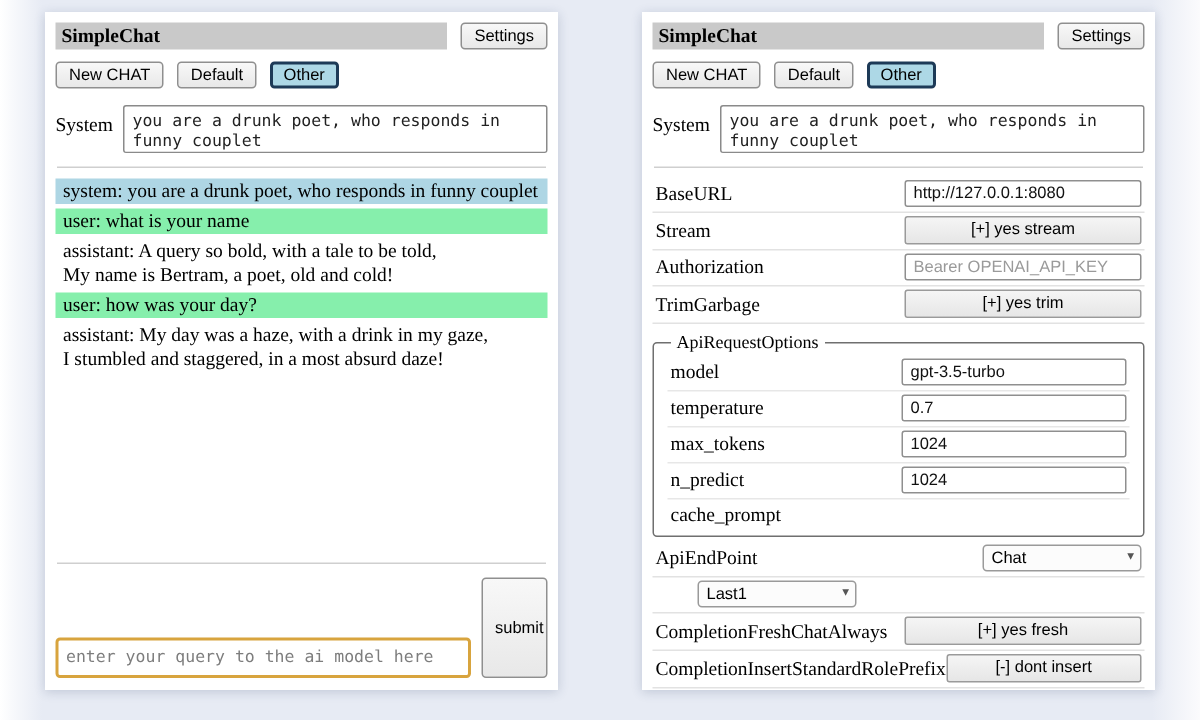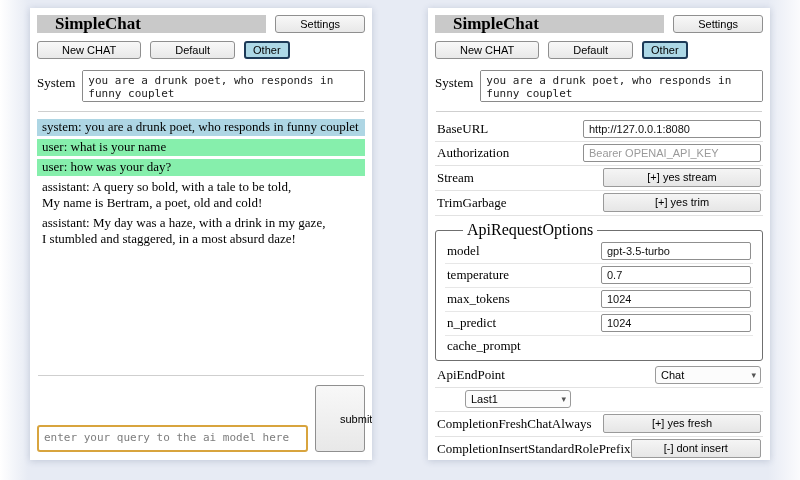--- a/index.html
+++ b/index.html
@@ -7,25 +7,25 @@
   body { background: #e7ebf4; font-family: "Liberation Serif", serif; color: #000; }
   .page { position: relative; width: 800px; height: 480px;
           background: linear-gradient(90deg, #ffffff 0%, #e7ebf4 3.5%, #e7ebf4 96%, #fbfbfd 100%); }
   .panel { position: absolute; top: 8px; width: 342px; height: 452px; background: #ffffff;
            box-shadow: 0 1px 7px rgba(40,60,100,0.20); padding: 7px 7px 8px;
            display: flex; flex-direction: column; overflow: hidden; }
   .panel.left  { left: 30px; }
   .panel.right { left: 428px; }
 
   .header { display: flex; align-items: center; gap: 9px; }
-  .titlebar { flex: 1; background: #c9c9c9; font-weight: bold; font-size: 17px;
-              padding: 2px 18px; line-height: 14px; }
+  .titlebar { flex: 1; background: #c9c9c9; font-weight: bold; font-size: 13px;
+              padding: 2px 4px; line-height: 14px; }
   .btn { font-family: "Liberation Sans", sans-serif; font-size: 11px; color: #000;
          background: linear-gradient(#f8f8f8, #e8e8e8); border: 1px solid #8f8f8f;
-         border-radius: 3px; padding: 2px 24px; cursor: pointer; white-space: nowrap; }
+         border-radius: 3px; padding: 2px 8px; cursor: pointer; white-space: nowrap; }
   .toolbar { display: flex; gap: 9px; margin-top: 8px; }
   .btn.active { background: #add8e6; border: 2px solid #1d3a57; padding: 1px 7px; }
 
   .system-row { display: flex; gap: 7px; margin-top: 11px; align-items: flex-start; }
   .system-label { font-size: 13px; padding-top: 5px; }
   .system-textarea { flex: 1; height: 32px; resize: none; border: 1px solid #8a8a8a;
          border-radius: 2px; font-family: "DejaVu Sans Mono", monospace; font-size: 11px;
          padding: 3px 5px; line-height: 13px; color: #222; outline: none; }
 
   .divider { border: none; border-top: 1px solid #cfcfcf; margin: 9px 1px 4px; }
@@ -34,29 +34,29 @@
   .msg { font-size: 13px; line-height: 16px; padding: 0 5px 1px; white-space: pre-line; }
   .msg.system    { background: #aed6e4; }
   .msg.user      { background: #86efac; }
   .msg.assistant { background: transparent; }
 
   .settings { margin-top: 2px; font-size: 13px; }
   .srow { display: flex; justify-content: space-between; align-items: center;
           padding: 2px 2px 3px; border-bottom: 1px solid #e2e2e2; min-height: 20px; }
   .srow:last-child { border-bottom: 1px solid #e2e2e2; }
   .slabel { font-size: 13px; }
-  .text-input { width: 178px; font-family: "Liberation Sans", sans-serif; font-size: 11px;
+  .text-input { width: 158px; font-family: "Liberation Sans", sans-serif; font-size: 11px;
           padding: 2px 5px; border: 1px solid #8f8f8f; border-radius: 2px; color:#111; outline:none; }
   .text-input::placeholder { color: #9a9a9a; }
   .wide-btn { width: 158px; font-family: "Liberation Sans", sans-serif; font-size: 11px;
           padding: 2px 0 3px; background: linear-gradient(#f5f5f5, #e6e6e6);
           border: 1px solid #9a9a9a; border-radius: 2px; cursor: pointer; }
   fieldset { border: 1px solid #6f6f6f; border-radius: 3px; margin: 5px 0 3px;
              padding: 1px 9px 3px; }
-  legend { font-size: 16px; padding: 0 4px; margin-left: 18px; }
+  legend { font-size: 12px; padding: 0 4px; margin-left: 2px; }
   fieldset .srow { border-bottom: 1px solid #e7e7e7; }
   fieldset .srow:last-child { border-bottom: none; }
   fieldset .text-input, fieldset .wide-btn { width: 150px; }
   .select-wrap { position: relative; width: 134px; padding-left: 28px; }
   .ui-select { width: 100%; appearance: none; -webkit-appearance: none;
           font-family: "Liberation Sans", sans-serif; font-size: 11px; padding: 2px 16px 2px 5px;
           border: 1px solid #9a9a9a; border-radius: 3px; background: #fcfcfc; cursor: pointer; }
   .chev { position: absolute; right: 5px; top: 50%; transform: translateY(-54%);
           font-size: 9px; color: #555; pointer-events: none;
           font-family: "DejaVu Sans", sans-serif; }
@@ -86,23 +86,23 @@
       <button class="btn active">Other</button>
     </div>
     <div class="system-row">
       <span class="system-label">System</span>
       <textarea class="system-textarea" spellcheck="false" style="">you are a drunk poet, who responds in funny couplet</textarea>
     </div>
     <hr class="divider">
     <div class="chat">
       <div class="msg system">system: you are a drunk poet, who responds in funny couplet</div>
       <div class="msg user">user: what is your name</div>
-      <div class="msg user">user: how was your day?</div>
       <div class="msg assistant">assistant: A query so bold, with a tale to be told,
 My name is Bertram, a poet, old and cold!</div>
+      <div class="msg user">user: how was your day?</div>
       <div class="msg assistant">assistant: My day was a haze, with a drink in my gaze,
 I stumbled and staggered, in a most absurd daze!</div>
     </div>
     <div class="spacer"></div>
     <hr class="divider">
     <div class="query-row">
       <textarea class="query-input" spellcheck="false" placeholder="enter your query to the ai model here" style=""></textarea>
       <button class="btn submit-btn">submit</button>
     </div>
   </div>
@@ -122,26 +122,26 @@
       <textarea class="system-textarea" spellcheck="false" style="">you are a drunk poet, who responds in funny couplet</textarea>
     </div>
     <hr class="divider">
 
     <div class="settings">
       <div class="srow">
         <span class="slabel">BaseURL</span>
         <input class="text-input" type="text" spellcheck="false" value="http://127.0.0.1:8080" style="">
       </div>
       <div class="srow">
+        <span class="slabel">Stream</span>
+        <button class="wide-btn">[+] yes stream</button>
+      </div>
+      <div class="srow">
         <span class="slabel">Authorization</span>
         <input class="text-input" type="text" spellcheck="false" placeholder="Bearer OPENAI_API_KEY" style="">
-      </div>
-      <div class="srow">
-        <span class="slabel">Stream</span>
-        <button class="wide-btn">[+] yes stream</button>
       </div>
       <div class="srow">
         <span class="slabel">TrimGarbage</span>
         <button class="wide-btn">[+] yes trim</button>
       </div>
 
       <fieldset>
         <legend>ApiRequestOptions</legend>
         <div class="srow">
           <span class="slabel">model</span>

